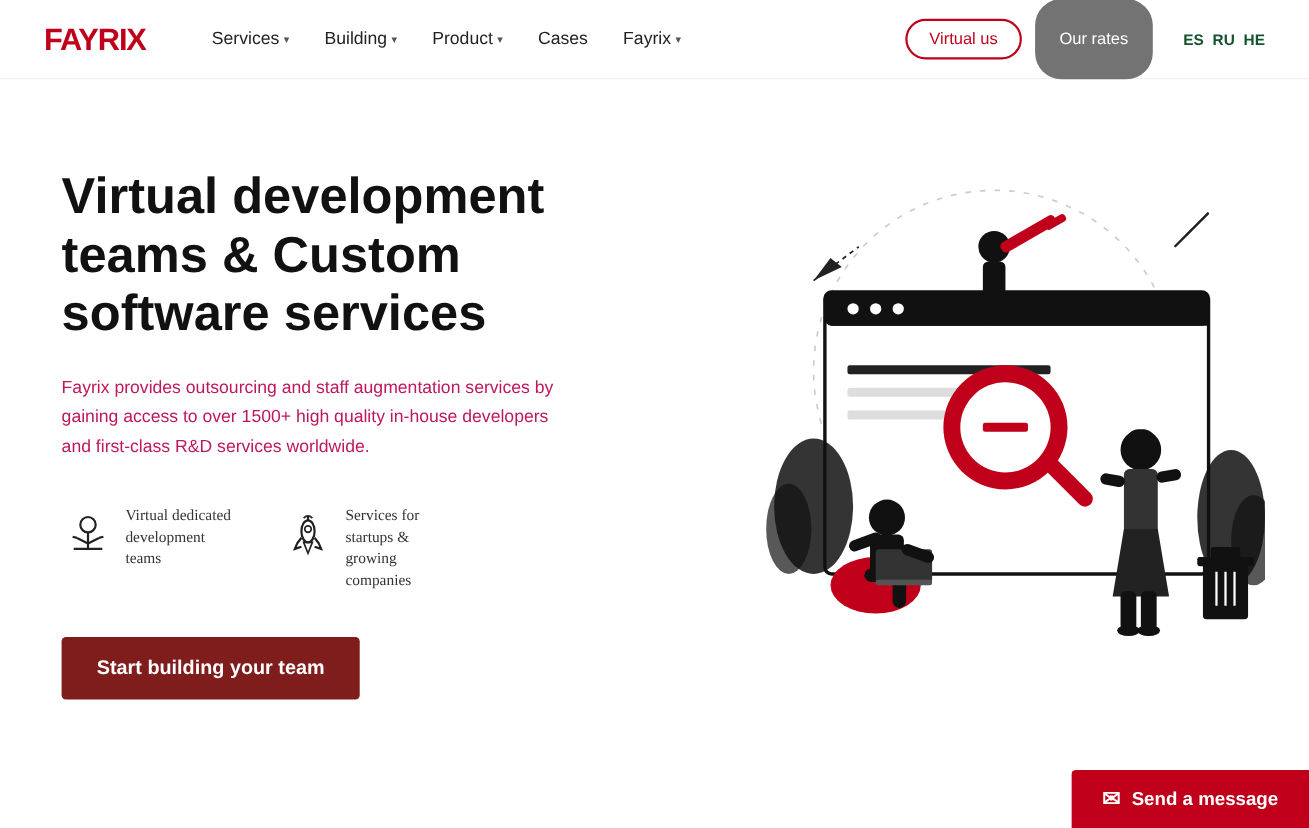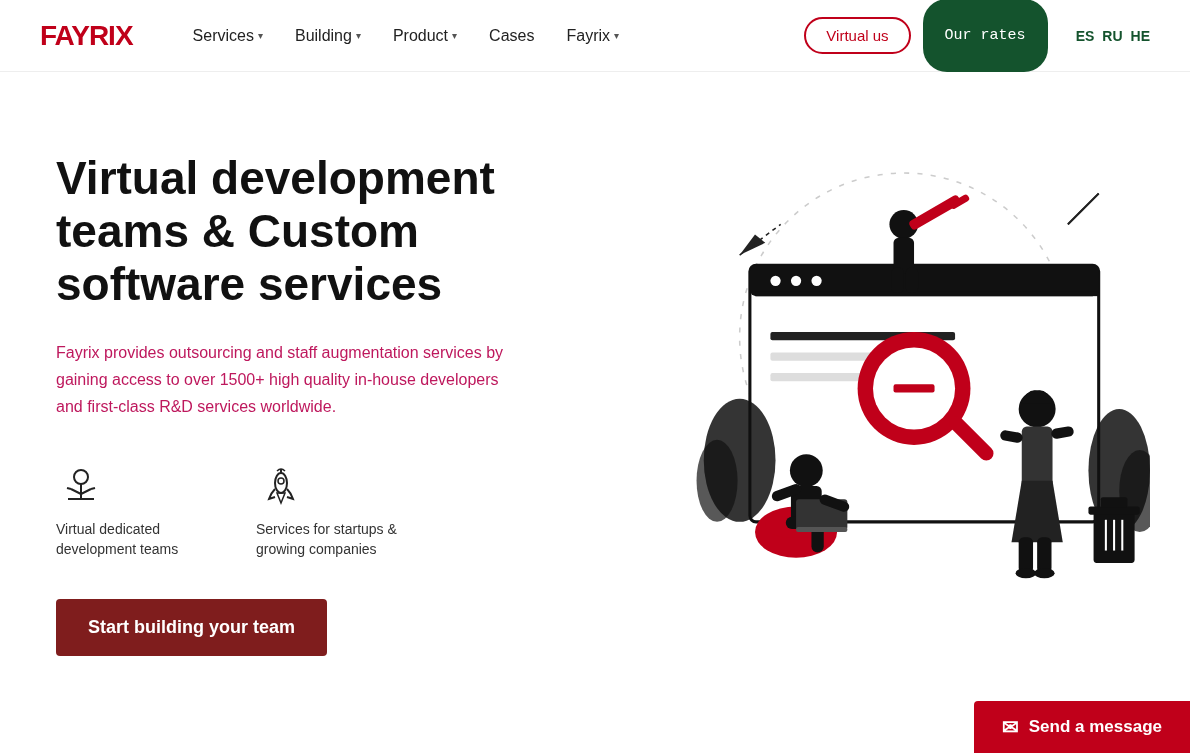--- a/index.html
+++ b/index.html
@@ -55,29 +55,28 @@
       border: 2px solid #c0001a;
       color: #c0001a;
       background: #fff;
       padding: 8px 20px;
       border-radius: 24px;
       font-size: 15px;
       cursor: pointer;
       font-weight: 500;
     }
     .btn-rates {
-      background: #14532d;
+      background: #737373;
       color: #fff;
       border: none;
       padding: 28px 22px;
       border-radius: 24px;
       font-size: 15px;
       cursor: pointer;
       font-weight: 500;
-      font-family: Liberation Mono, monospace;
     }
     .lang-switcher {
       display: flex;
       gap: 8px;
       margin-left: 16px;
     }
     .lang-btn {
       font-size: 14px;
       color: #14532d;
       cursor: pointer;
@@ -113,24 +112,25 @@
       margin-bottom: 40px;
       max-width: 460px;
     }
     .hero-features {
       display: flex;
       gap: 40px;
       margin-bottom: 40px;
     }
     .feature-item {
       display: flex;
-      flex-direction: column;
+      flex-direction: row;
       align-items: flex-start;
       gap: 10px;
       max-width: 160px;
+      font-family: Liberation Serif, serif;
     }
     .feature-icon {
       width: 50px;
       height: 50px;
       display: flex;
       align-items: center;
       justify-content: center;
     }
     .feature-label {
       font-size: 14px;

